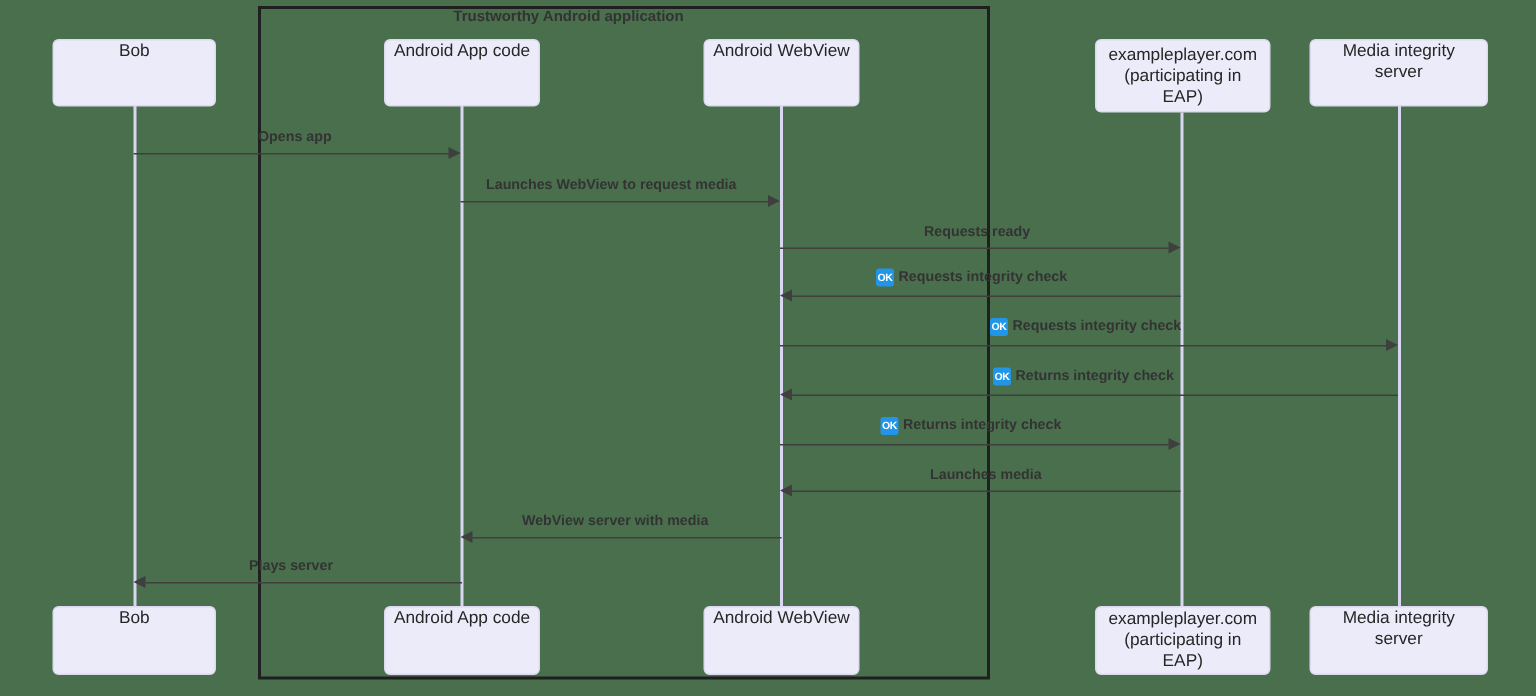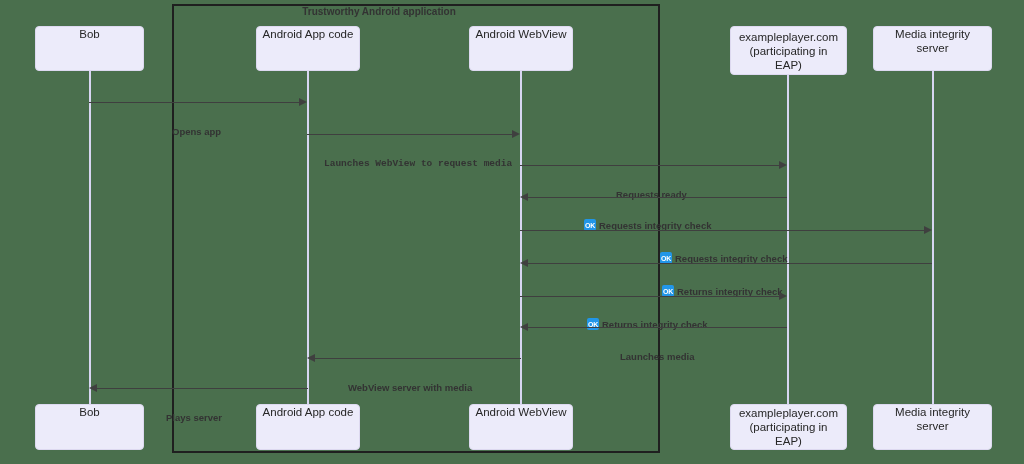--- a/index.html
+++ b/index.html
@@ -66,23 +66,22 @@
   .arrow-head.left {
     border-right: 8px solid #3f3f3f;
   }
   .msg-label {
     position: absolute;
     font-size: 9.5px;
     font-weight: bold;
     color: #333333;
     white-space: nowrap;
     display: flex;
-    align-items: flex-end;
+    align-items: flex-start;
     gap: 3px;
-    margin-top: 40px;
   }
   .ok-badge {
     display: inline-flex;
     align-items: center;
     justify-content: center;
     width: 12px;
     height: 12px;
     background: #2196e8;
     color: #ffffff;
     font-size: 7px;
@@ -147,21 +146,21 @@
   <div class="actor-box" style="left:873px; top:404px; width:119px; height:46px;">
     <span>Media integrity server</span>
   </div>
 
   <div class="msg-label" style="left:172px; top:86px;">
     <span>Opens app</span>
   </div>
   <div class="msg-line" style="left:89px; top:102px; width:210px;"></div>
   <div class="arrow-head right" style="left:299px; top:98px;"></div>
 
-  <div class="msg-label" style="left:324px; top:118px;font-family:Liberation Mono, monospace;">
+  <div class="msg-label" style="left:324px; top:118px;">
     <span>Launches WebView to request media</span>
   </div>
   <div class="msg-line" style="left:307px; top:134px; width:205px;"></div>
   <div class="arrow-head right" style="left:512px; top:130px;"></div>
 
   <div class="msg-label" style="left:616px; top:149px;">
     <span>Requests ready</span>
   </div>
   <div class="msg-line" style="left:520px; top:165px; width:259px;"></div>
   <div class="arrow-head right" style="left:779px; top:161px;"></div>

